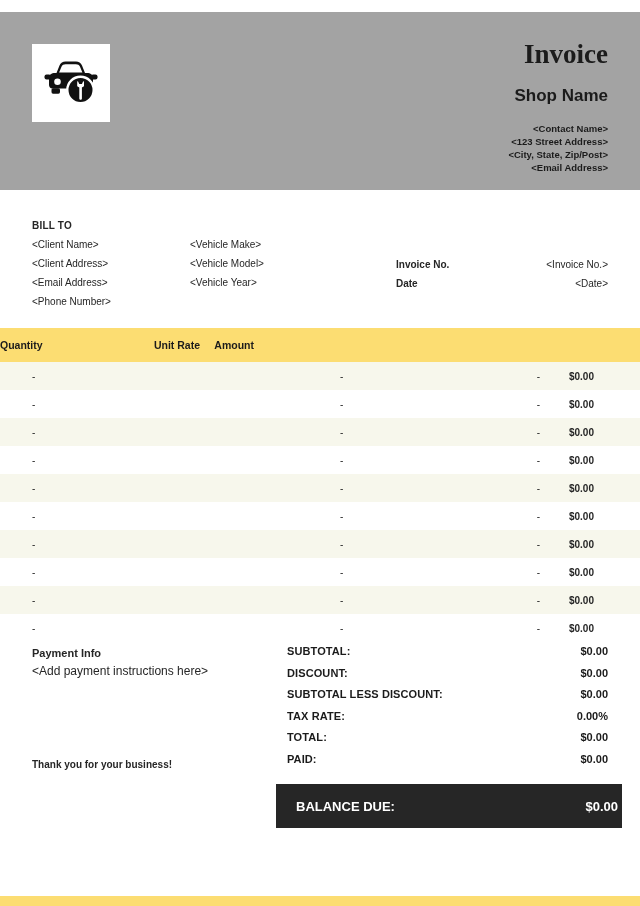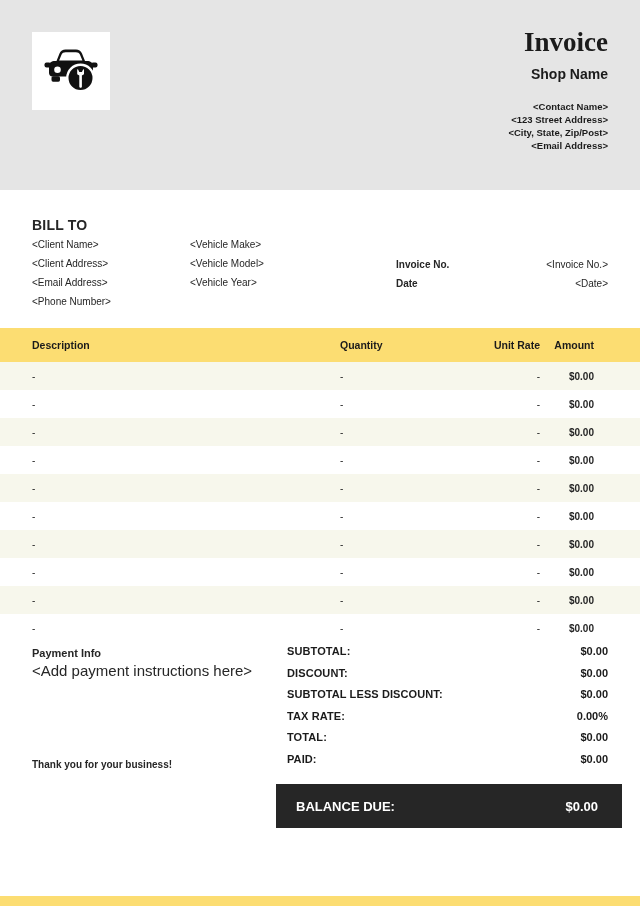--- a/index.html
+++ b/index.html
@@ -17,23 +17,23 @@
     position: relative;
     width: 640px;
     height: 906px;
     background: #ffffff;
     overflow: hidden;
   }
 
   
   .header-band {
     position: absolute;
-    left: 0; top: 0;
+    left: 0; top: 12px;
     width: 640px; height: 190px;
-    background: #e5e5e5;
+    background: #a3a3a3;
   }
 
   .logo-box {
     position: absolute;
     left: 32px; top: 32px;
     width: 78px; height: 78px;
     background: #ffffff;
     display: flex;
     align-items: center;
     justify-content: center;
@@ -50,23 +50,23 @@
   .invoice-title {
     font-family: "Liberation Serif", serif;
     font-weight: bold;
     font-size: 27px;
     line-height: 32px;
     letter-spacing: 0px;
   }
   .shop-name {
     font-family: "Liberation Sans", sans-serif;
     font-weight: bold;
-    font-size: 14px;
+    font-size: 17px;
     line-height: 24px;
-    margin-top: 4px;
+    margin-top: 14px;
   }
   .contact-block {
     margin-top: 14px;
     font-size: 9.5px;
     font-weight: bold;
     line-height: 13px;
     color: #1b1b1b;
   }
 
   
@@ -79,21 +79,21 @@
 
   .bill-to {
     position: absolute;
     left: 32px; top: 26px;
     font-size: 10px;
     line-height: 19px;
     color: #262626;
   }
   .bill-to .label {
     font-weight: bold;
-    font-size: 14px;
+    font-size: 10px;
     letter-spacing: .2px;
   }
 
   .vehicle {
     position: absolute;
     left: 190px; top: 45px;
     font-size: 10px;
     line-height: 19px;
     color: #262626;
   }
@@ -149,21 +149,21 @@
     left: 32px; top: 645px;
     width: 230px;
     color: #262626;
   }
   .payment .ptitle {
     font-weight: bold;
     font-size: 11px;
     line-height: 16px;
   }
   .payment .pnote {
-    font-size: 15px;
+    font-size: 12px;
     line-height: 16px;
     margin-top: 2px;
   }
   .payment .thanks {
     font-size: 10px;
     margin-top: 80px;
     font-weight: bold;
   }
 
   .totals {
@@ -185,21 +185,21 @@
 
   .balance {
     position: absolute;
     left: 276px; top: 784px;
     width: 346px; height: 44px;
     background: #262626;
     color: #ffffff;
     display: flex;
     align-items: center;
     justify-content: space-between;
-    padding: 0 24px 0 20px;
+    padding: 0 4px 0 20px;
     font-weight: bold;
     font-size: 13px;
   }
 
   
   .footer-band {
     position: absolute;
     left: 0; bottom: 0;
     width: 640px; height: 10px;
     background: #fcdd72;
@@ -273,21 +273,20 @@
       <div class="inv-row">
         <span class="k">Date</span>
         <span class="v">&lt;Date&gt;</span>
       </div>
     </div>
   </div>
 
   <div class="table">
 
     <div class="thead">
-      <div class="c-desc">Description</div>
       <div class="c-qty">Quantity</div>
       <div class="c-rate">Unit Rate</div>
       <div class="c-amt">Amount</div>
     </div>
 
     <div class="trow alt">
       <div class="c-desc">-</div>
       <div class="c-qty">-</div>
       <div class="c-rate">-</div>
       <div class="c-amt">$0.00</div>

